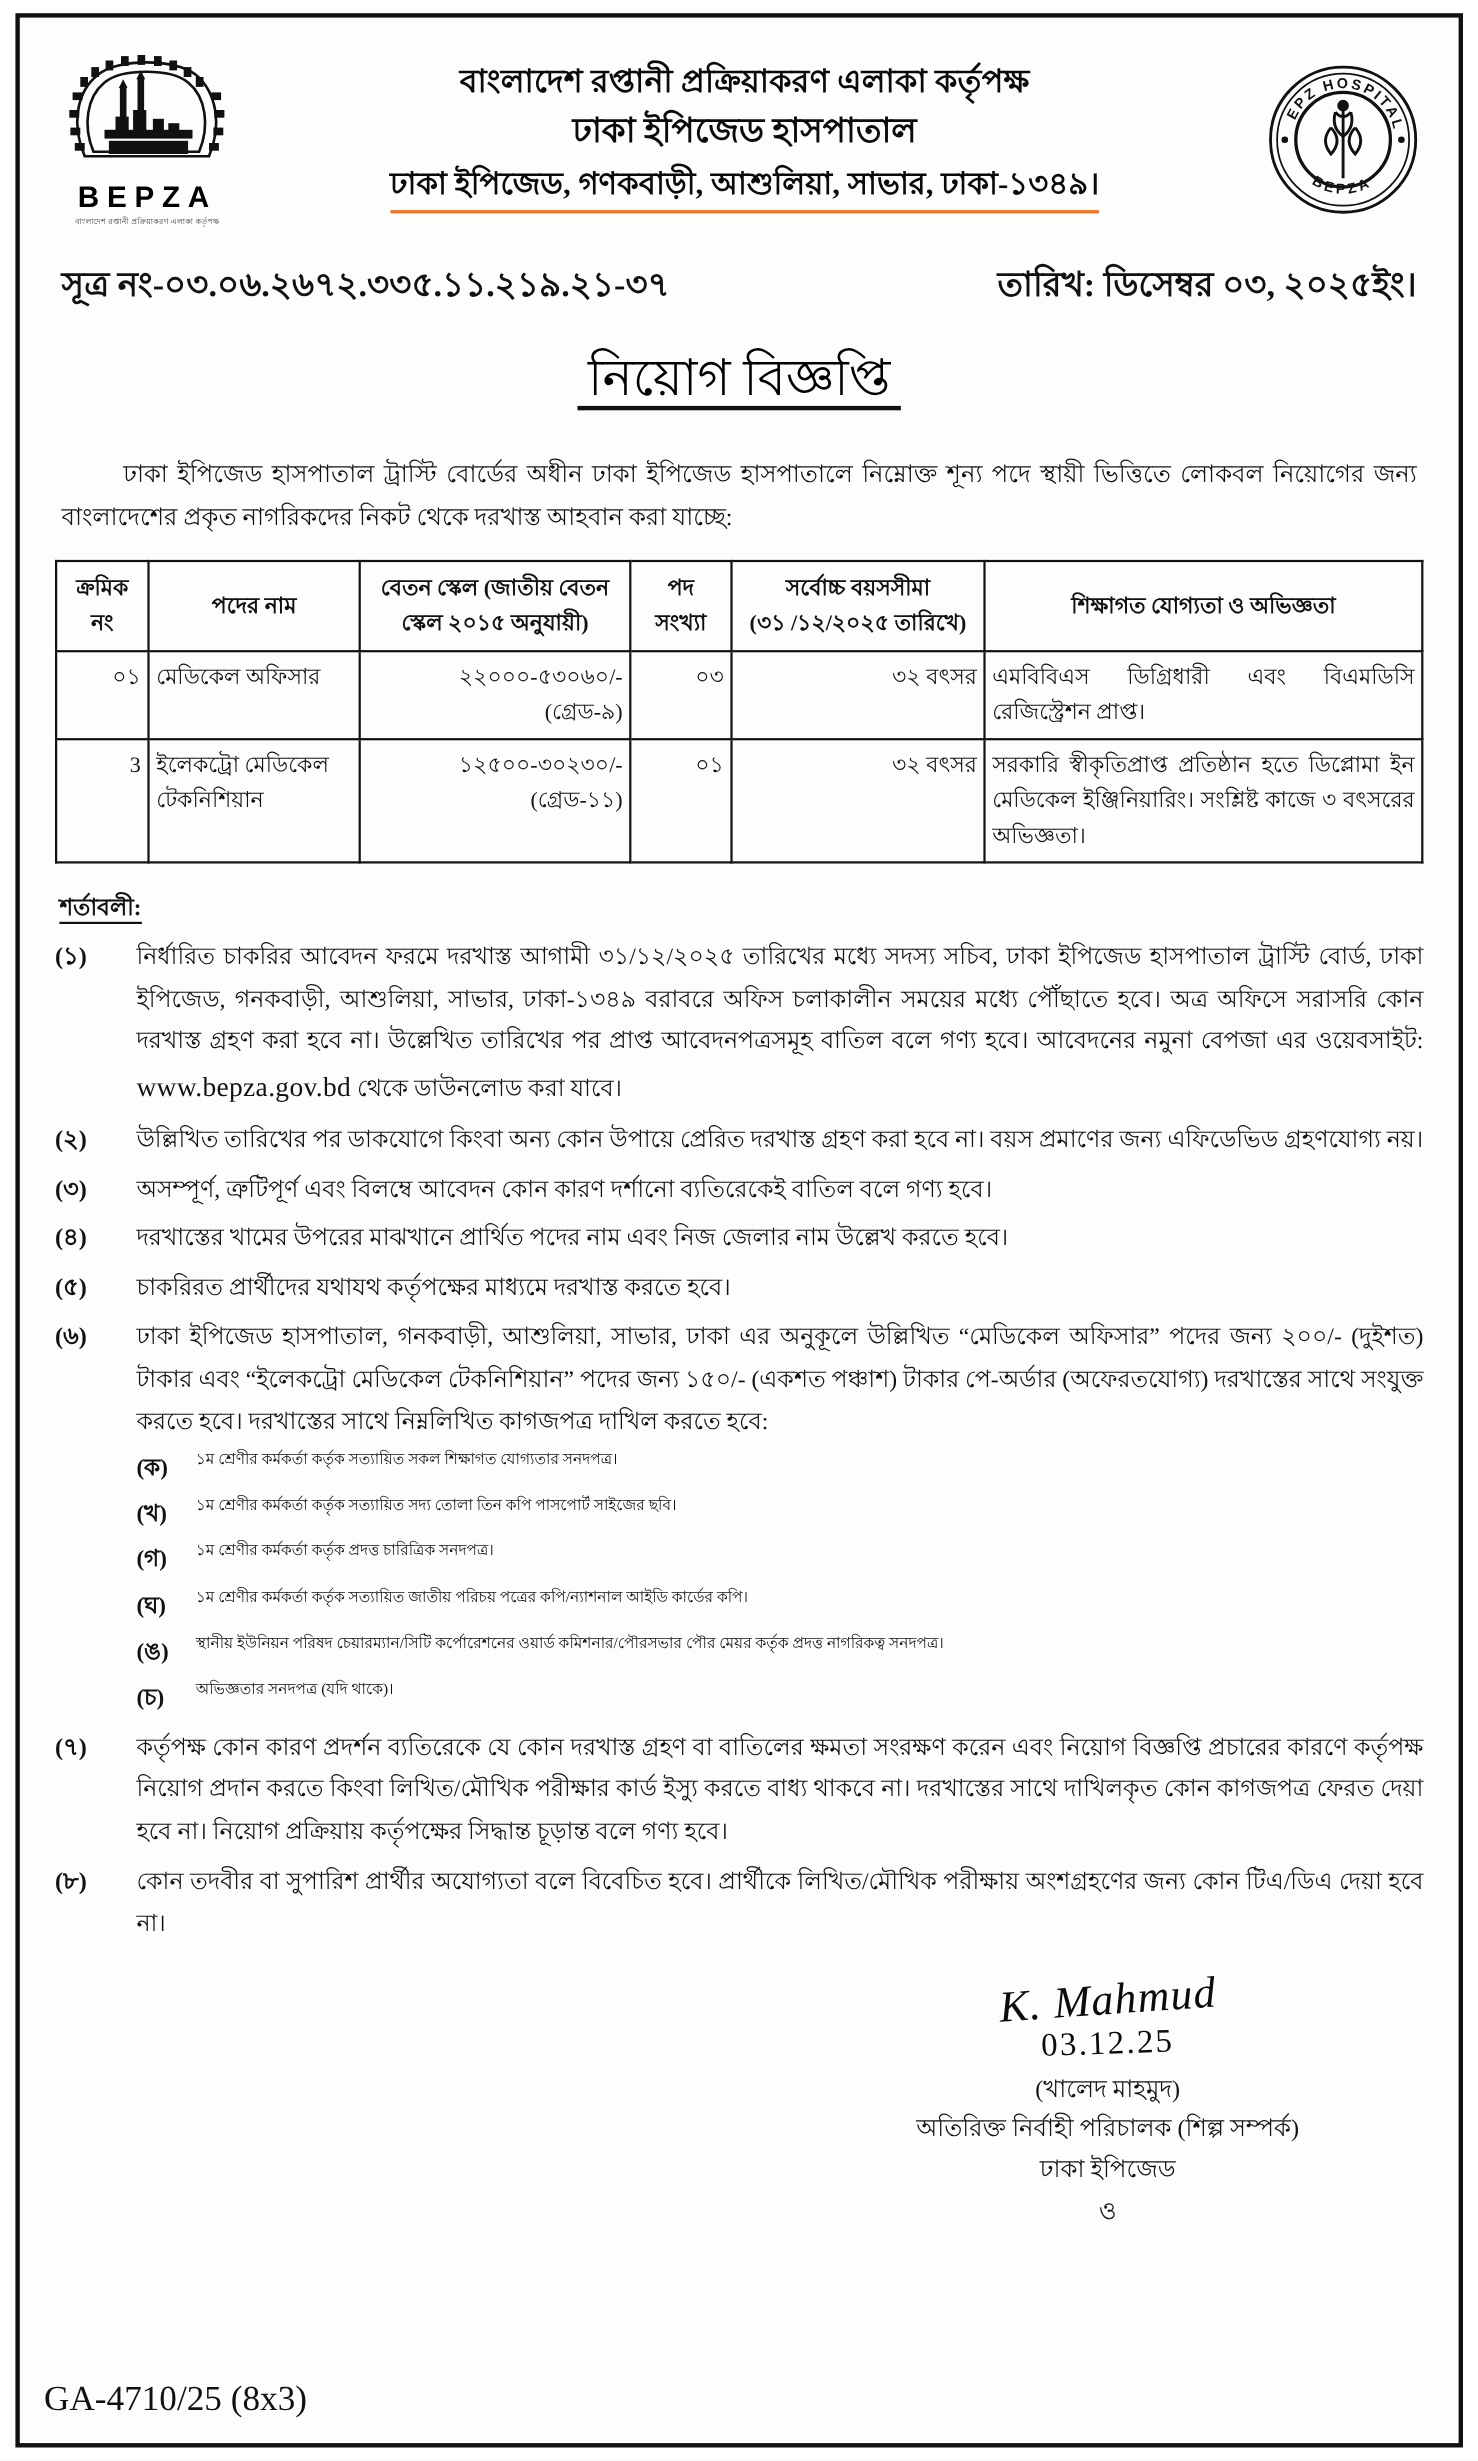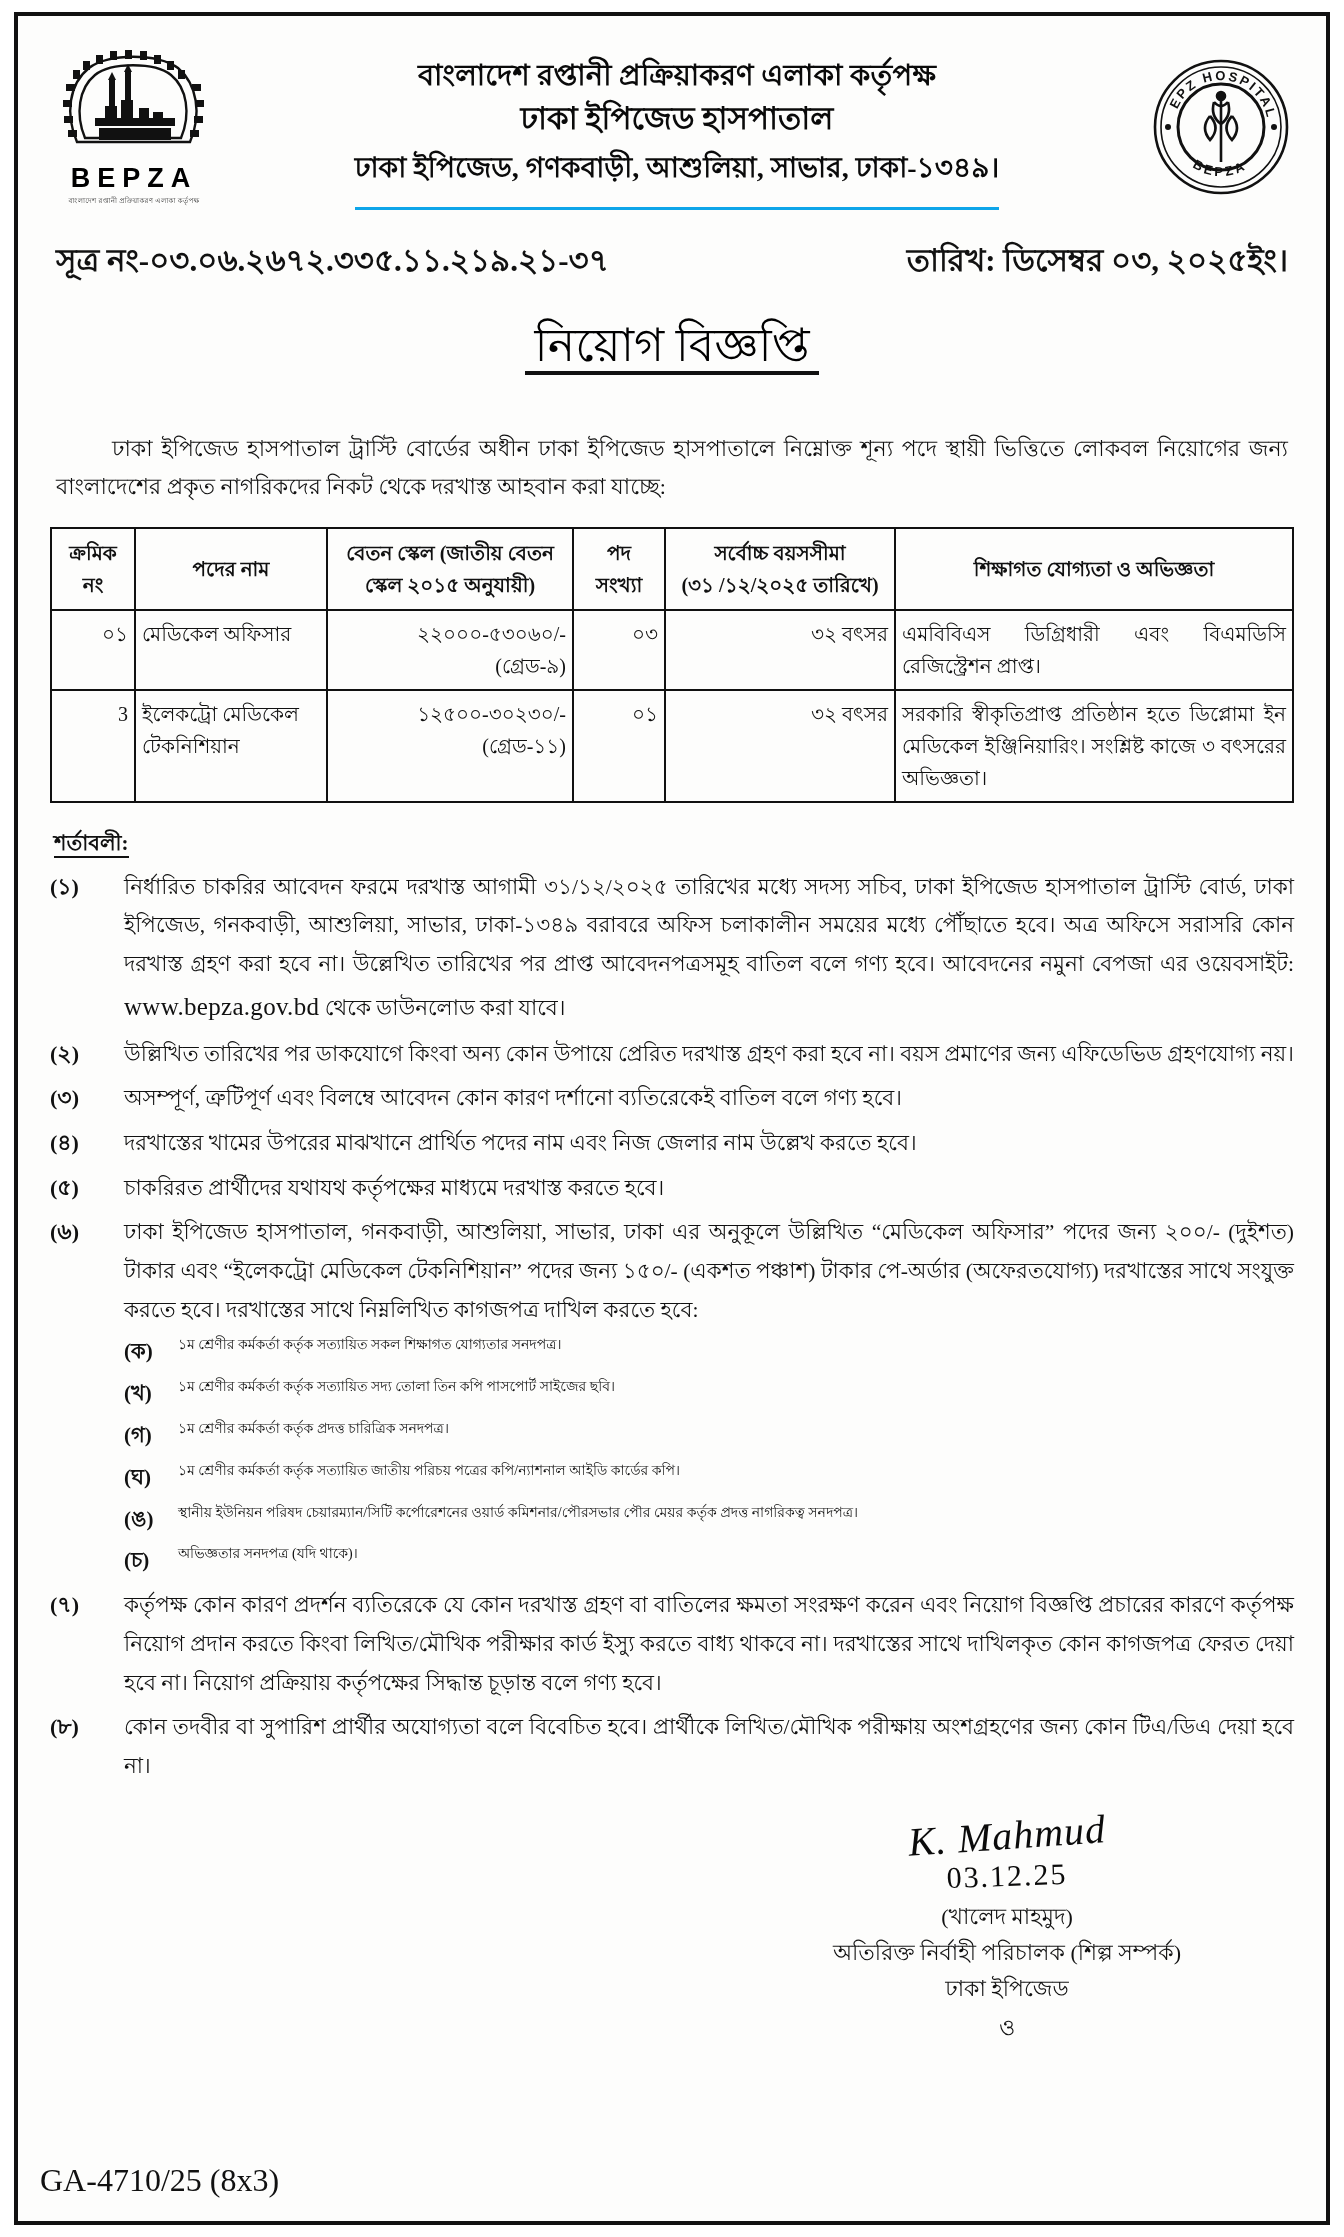--- a/index.html
+++ b/index.html
@@ -58,22 +58,22 @@
     font-weight: 700;
     line-height: 1.5;
     color: #0a0a0a;
   }
   .org-line3 {
     font-size: 28px;
     font-weight: 700;
     line-height: 1.5;
     color: #0a0a0a;
     display: inline-block;
-    border-bottom: 3px solid #0ea5e9;
-    padding-bottom: 18px;
+    border-bottom: 3px solid #f97316;
+    padding-bottom: 2px;
     margin-top: 4px;
   }
 
   
   .bepza-logo { text-align:center; }
   .bepza-word {
     font-family: "Liberation Sans", sans-serif;
     font-weight: 700;
     font-size: 27px;
     letter-spacing: 7px;
@@ -106,21 +106,21 @@
   }
   .notice-title span {
     font-size: 46px;
     font-weight: 400;
     border-bottom: 4px solid #111;
     padding: 0 10px 0 10px;
     color: #000;
   }
 
   .intro {
-    margin-top: 44px;
+    margin-top: 28px;
     font-size: 22px;
     line-height: 1.75;
     text-align: justify;
     text-justify: inter-word;
     text-indent: 56px;
     color: #111;
     padding: 0 6px;
   }
 
   

